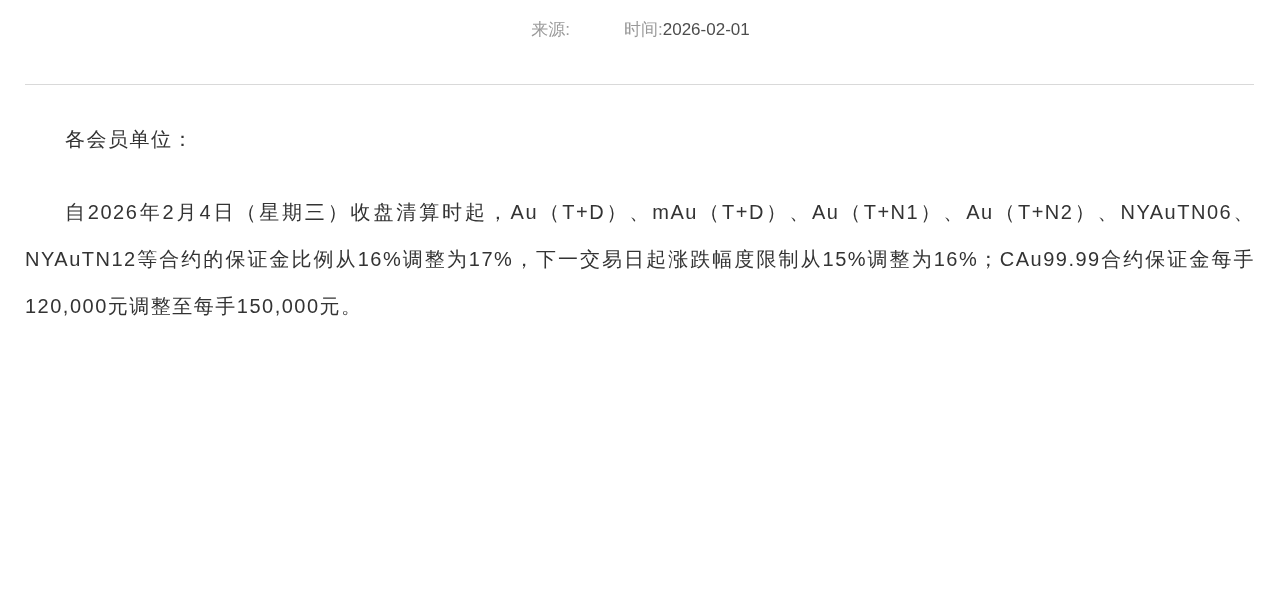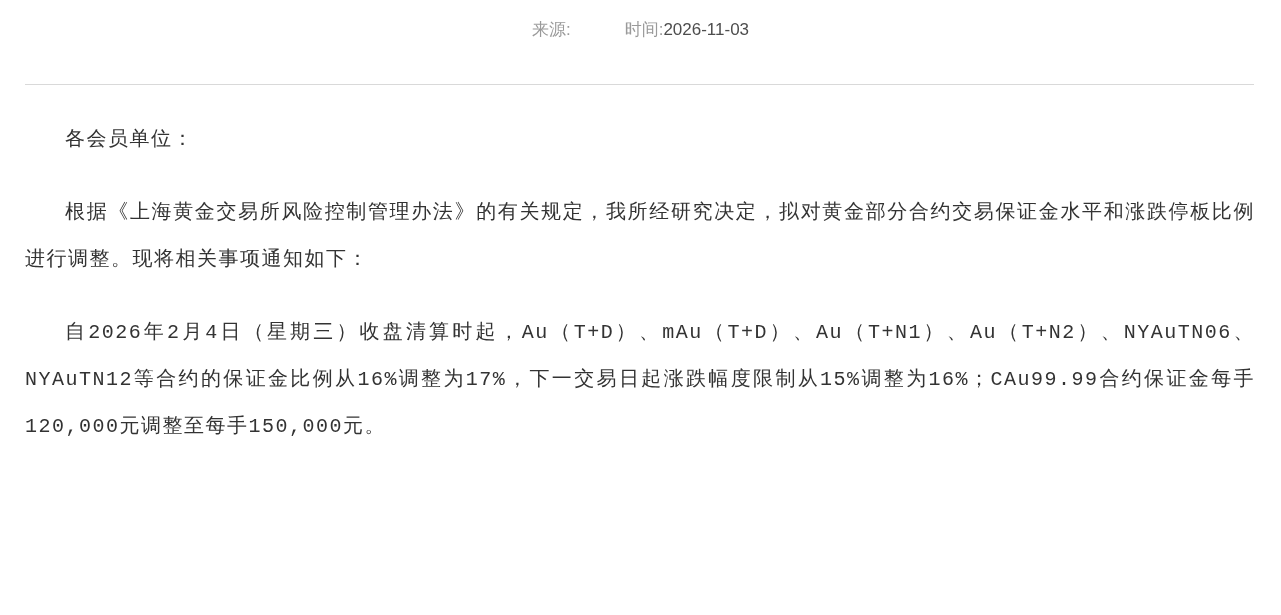--- a/index.html
+++ b/index.html
@@ -44,49 +44,47 @@
   .meta-value{color:var(--meta-value);}
   .header-divider{
     border:none;
     border-top:1px solid var(--divider);
     margin:42px 27px 0 25px;
     height:0;
   }
   .notice-body{
     padding:31px 26px 16px 25px;
     color:var(--body-text);
-    font-family:Liberation Mono, monospace;
   }
   .notice-body p{
     margin:26px 0 0;
     font-size:20px;
     line-height:47px;
     letter-spacing:1.5px;
     text-indent:2em;
     text-align:justify;
   }
   .notice-body p.salutation{margin-top:0;}
 </style>
 </head>
 <body>
 
 <div class="page">
 
   <header class="notice-header">
 
     <div class="meta-row">
       <span class="meta-item">来源:</span>
-      <span class="meta-item"><span>时间:</span><span class="meta-value">2026-11-03</span></span>
+      <span class="meta-item"><span>时间:</span><span class="meta-value">2026-02-01</span></span>
     </div>
   </header>
 
   <hr class="header-divider">
 
   <main class="notice-body">
     <p class="salutation">各会员单位：</p>
 
-    <p>根据《上海黄金交易所风险控制管理办法》的有关规定，我所经研究决定，拟对黄金部分合约交易保证金水平和涨跌停板比例进行调整。现将相关事项通知如下：</p>
 
     <p>自2026年2月4日（星期三）收盘清算时起，Au（T+D）、mAu（T+D）、Au（T+N1）、Au（T+N2）、NYAuTN06、NYAuTN12等合约的保证金比例从16%调整为17%，下一交易日起涨跌幅度限制从15%调整为16%；CAu99.99合约保证金每手120,000元调整至每手150,000元。</p>
 
   </main>
 
 </div>
 
 </body></html>

